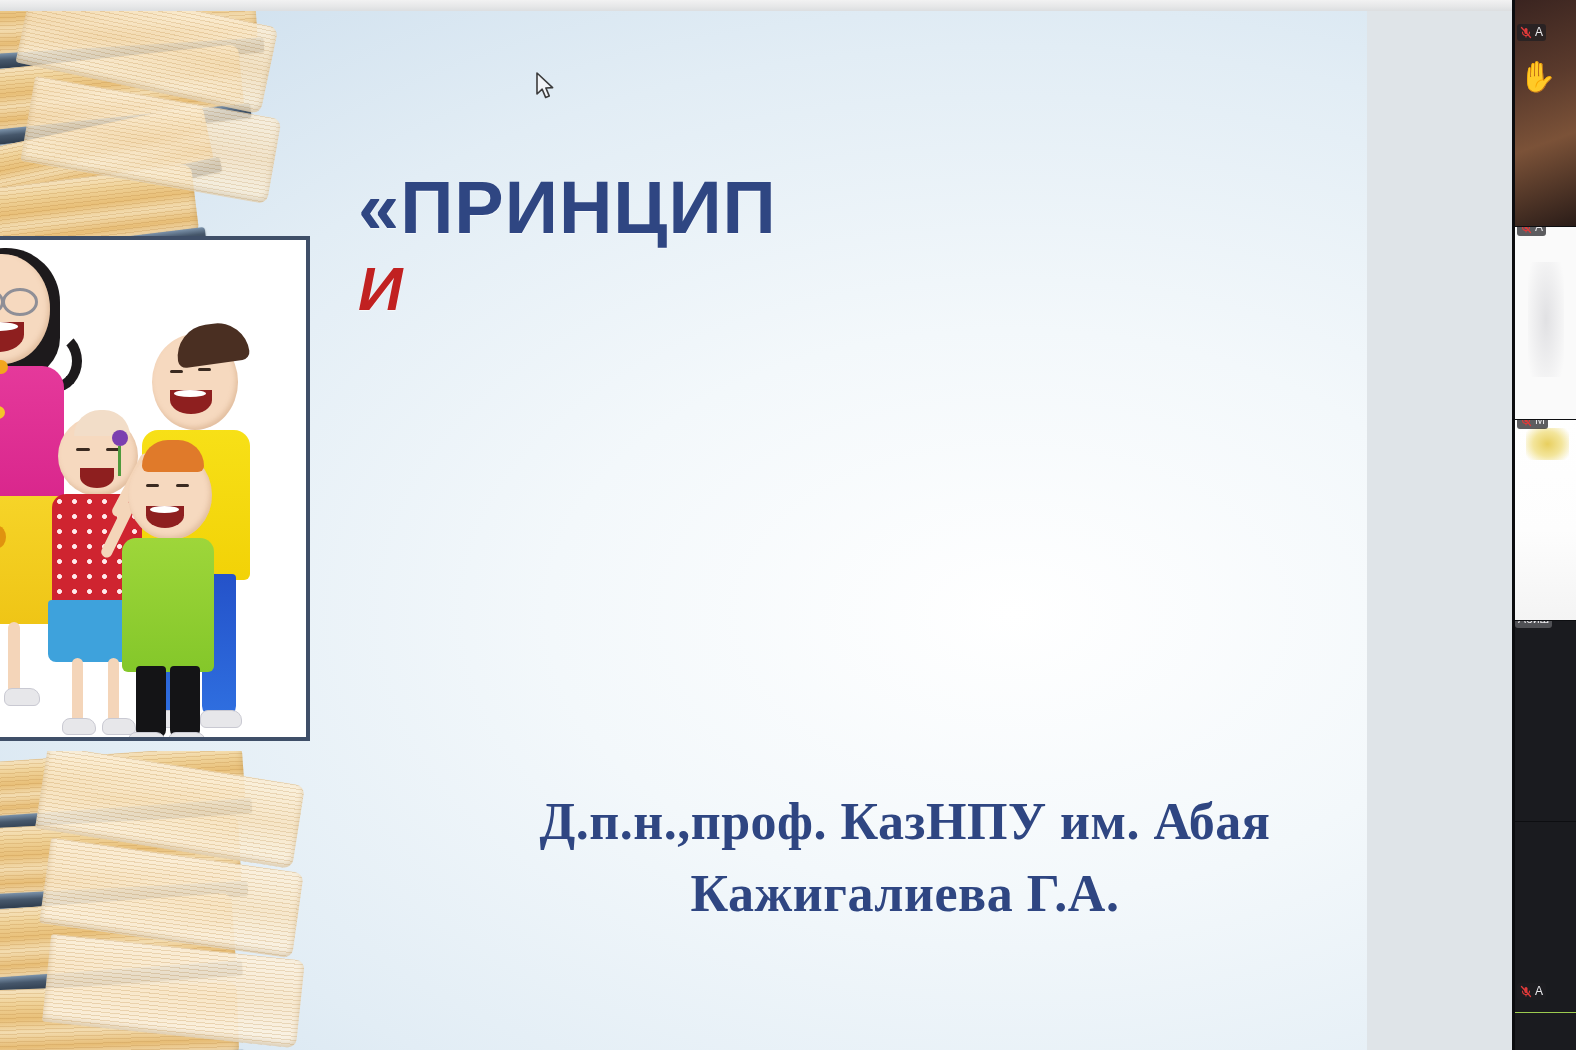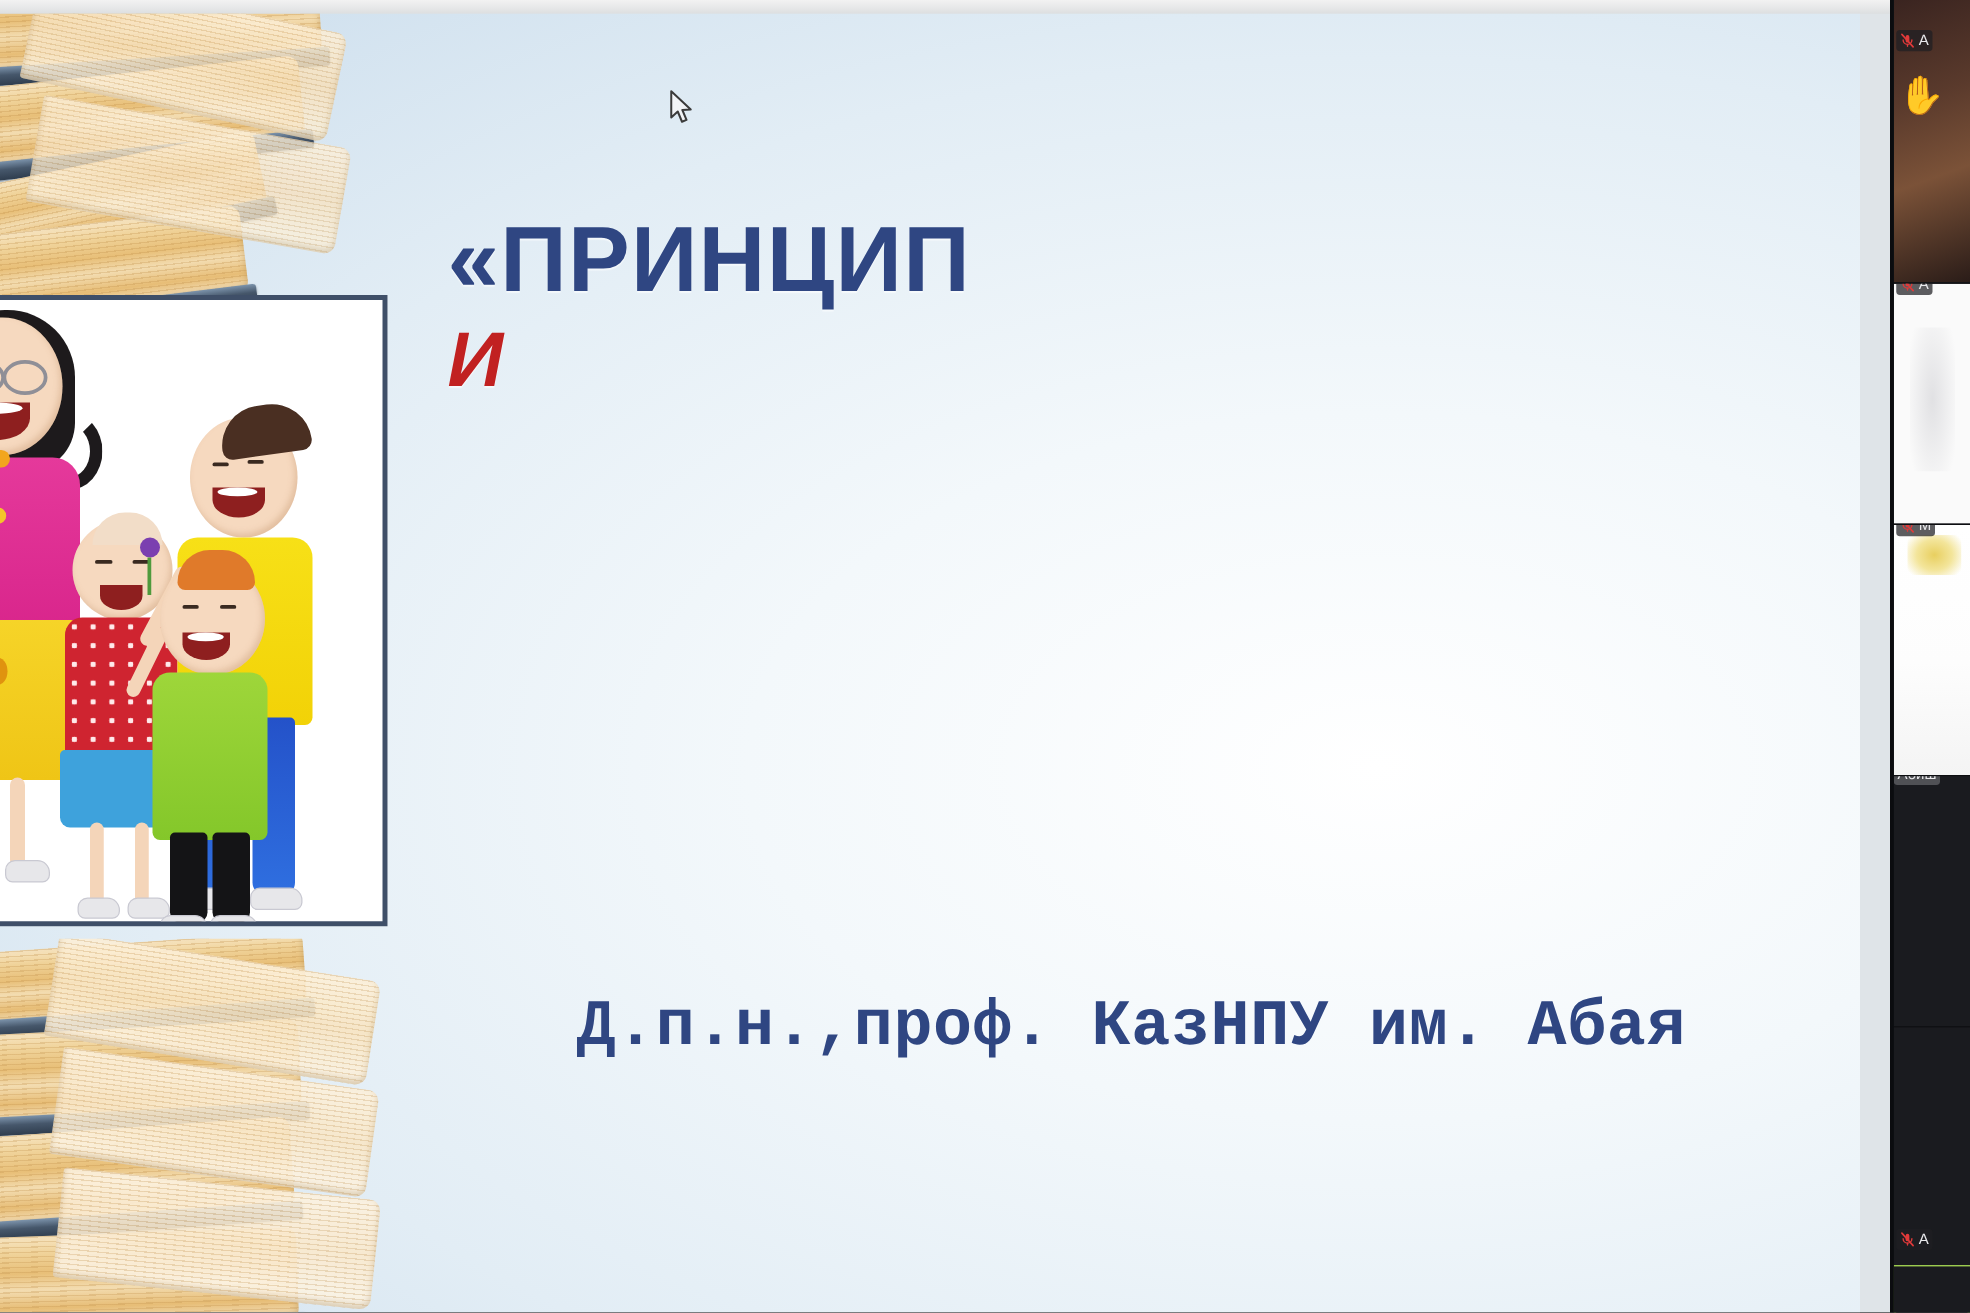--- a/index.html
+++ b/index.html
@@ -33,21 +33,21 @@
   #slide-topbar {
     position: absolute;
     left: 0; top: 0;
     width: 100%;
     height: 11px;
     background: linear-gradient(180deg,#f2f2f2 0%, #e6e7e8 60%, #dcdee0 100%);
   }
   #slide {
     position: absolute;
     left: 0; top: 11px;
-    width: 1488px;
+    width: 1367px;
     height: 1039px;
     overflow: hidden;
     background:
       radial-gradient(130% 105% at 74% 58%, #ffffff 0%, #f3f8fb 26%, #e2edf5 52%, #cfe0ee 74%, #bcd4e8 100%);
   }
 
   
   .books-wrap { position: absolute; overflow: hidden; }
   #books-top { left: -14px; top: 0px; width: 330px; height: 258px; }
   #books-bottom { left: -16px; top: 740px; width: 360px; height: 310px; }
@@ -156,21 +156,21 @@
   }
   #author-block {
     position: absolute;
     left: 330px;
     top: 775px;
     width: 1150px;
     text-align: center;
   }
   .aline {
     color: #2f4682;
-    font-family: Liberation Mono, monospace;
+    font-family: Liberation Serif, serif;
     font-weight: 700;
     font-size: 52px;
     line-height: 72px;
     letter-spacing: .5px;
     white-space: nowrap;
   }
 
   
   #cursor {
     position: absolute;
@@ -402,20 +402,21 @@
         </div>
       </div>
 
       <div id="title-block">
         <div class="tline">«ПРИНЦИП</div>
         <div class="tline red">И</div>
       </div>
 
       <div id="author-block">
         <div class="aline">Д.п.н.,проф. КазНПУ им. Абая</div>
+        <div class="aline">Кажигалиева Г.А.</div>
       </div>
 
     </div>
 
     <svg id="cursor" viewBox="0 0 22 30">
       <path d="M2,1 L2,22 L7.2,17.2 L10.6,25.4 L14.2,23.9 L10.9,16.0 L17.6,15.6 Z" fill="#f2f4f7" stroke="#3b3b3b" stroke-width="1.6" stroke-linejoin="round"></path>
     </svg>
   </div>
 
   <div id="sidebar">

